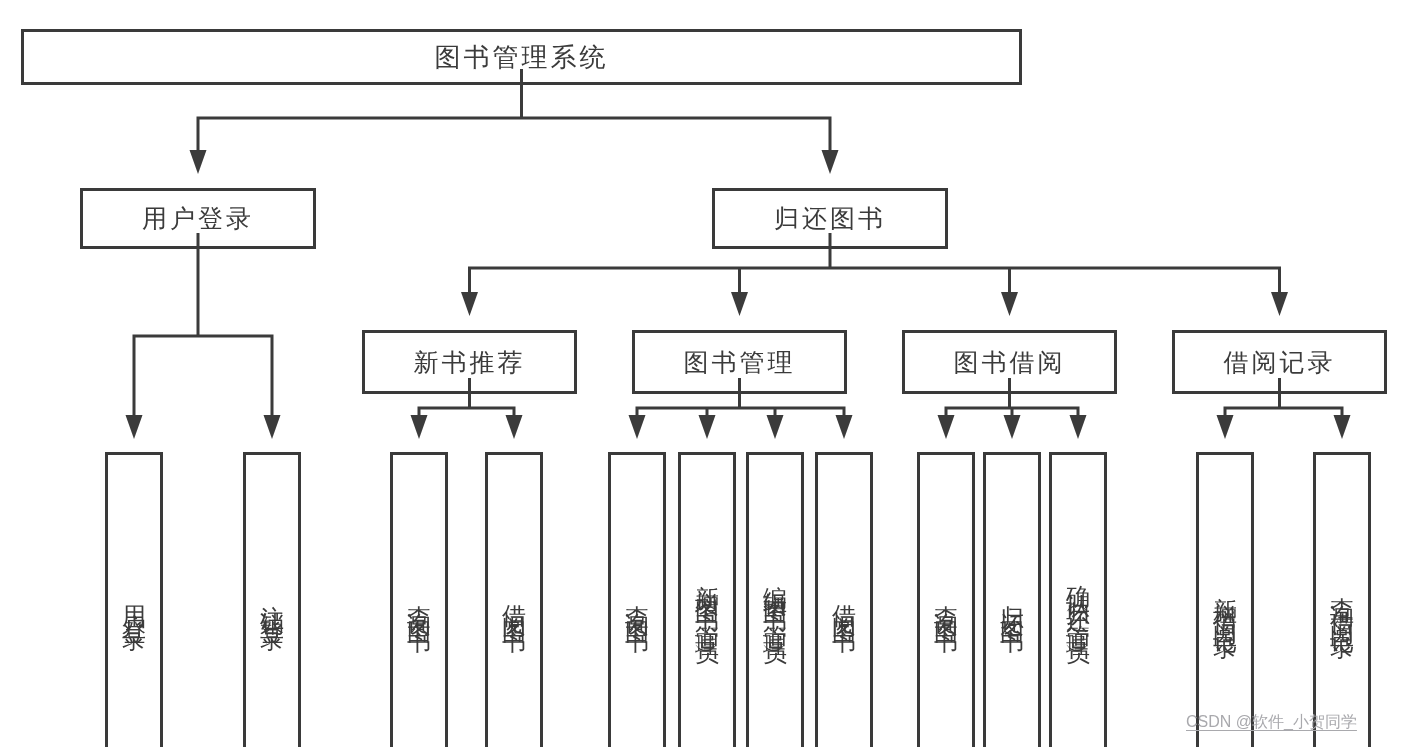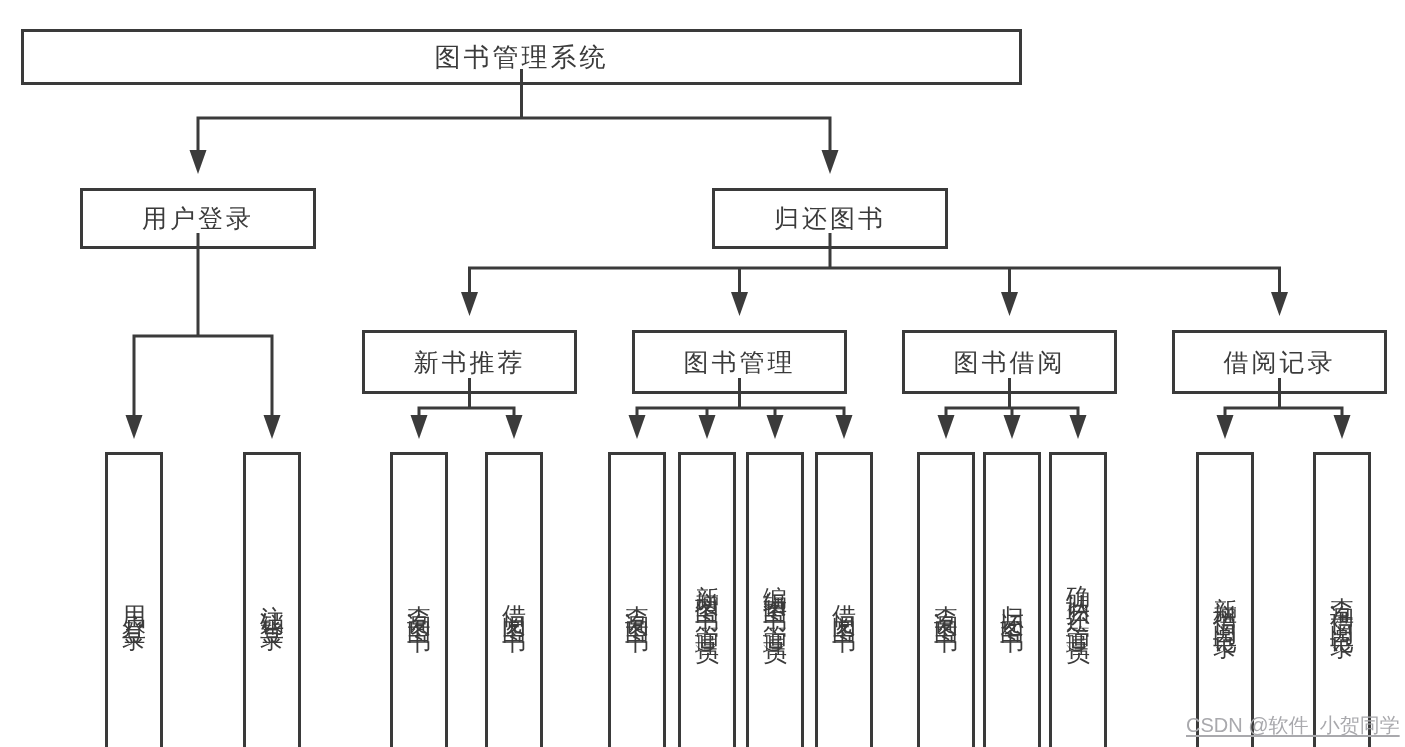--- a/index.html
+++ b/index.html
@@ -47,21 +47,21 @@
     text-orientation: mixed;
     font-size: 24px;
     letter-spacing: 8px;
     line-height: 1;
     white-space: nowrap;
   }
   .watermark {
     position: absolute;
     left: 1186px;
     top: 712px;
-    font-size: 20px;
+    font-size: 16px;
     color: #a9a9ad;
     text-decoration: underline;
     text-underline-offset: 3px;
     white-space: nowrap;
     z-index: 5;
   }
 </style>
 </head>
 <body>
 

